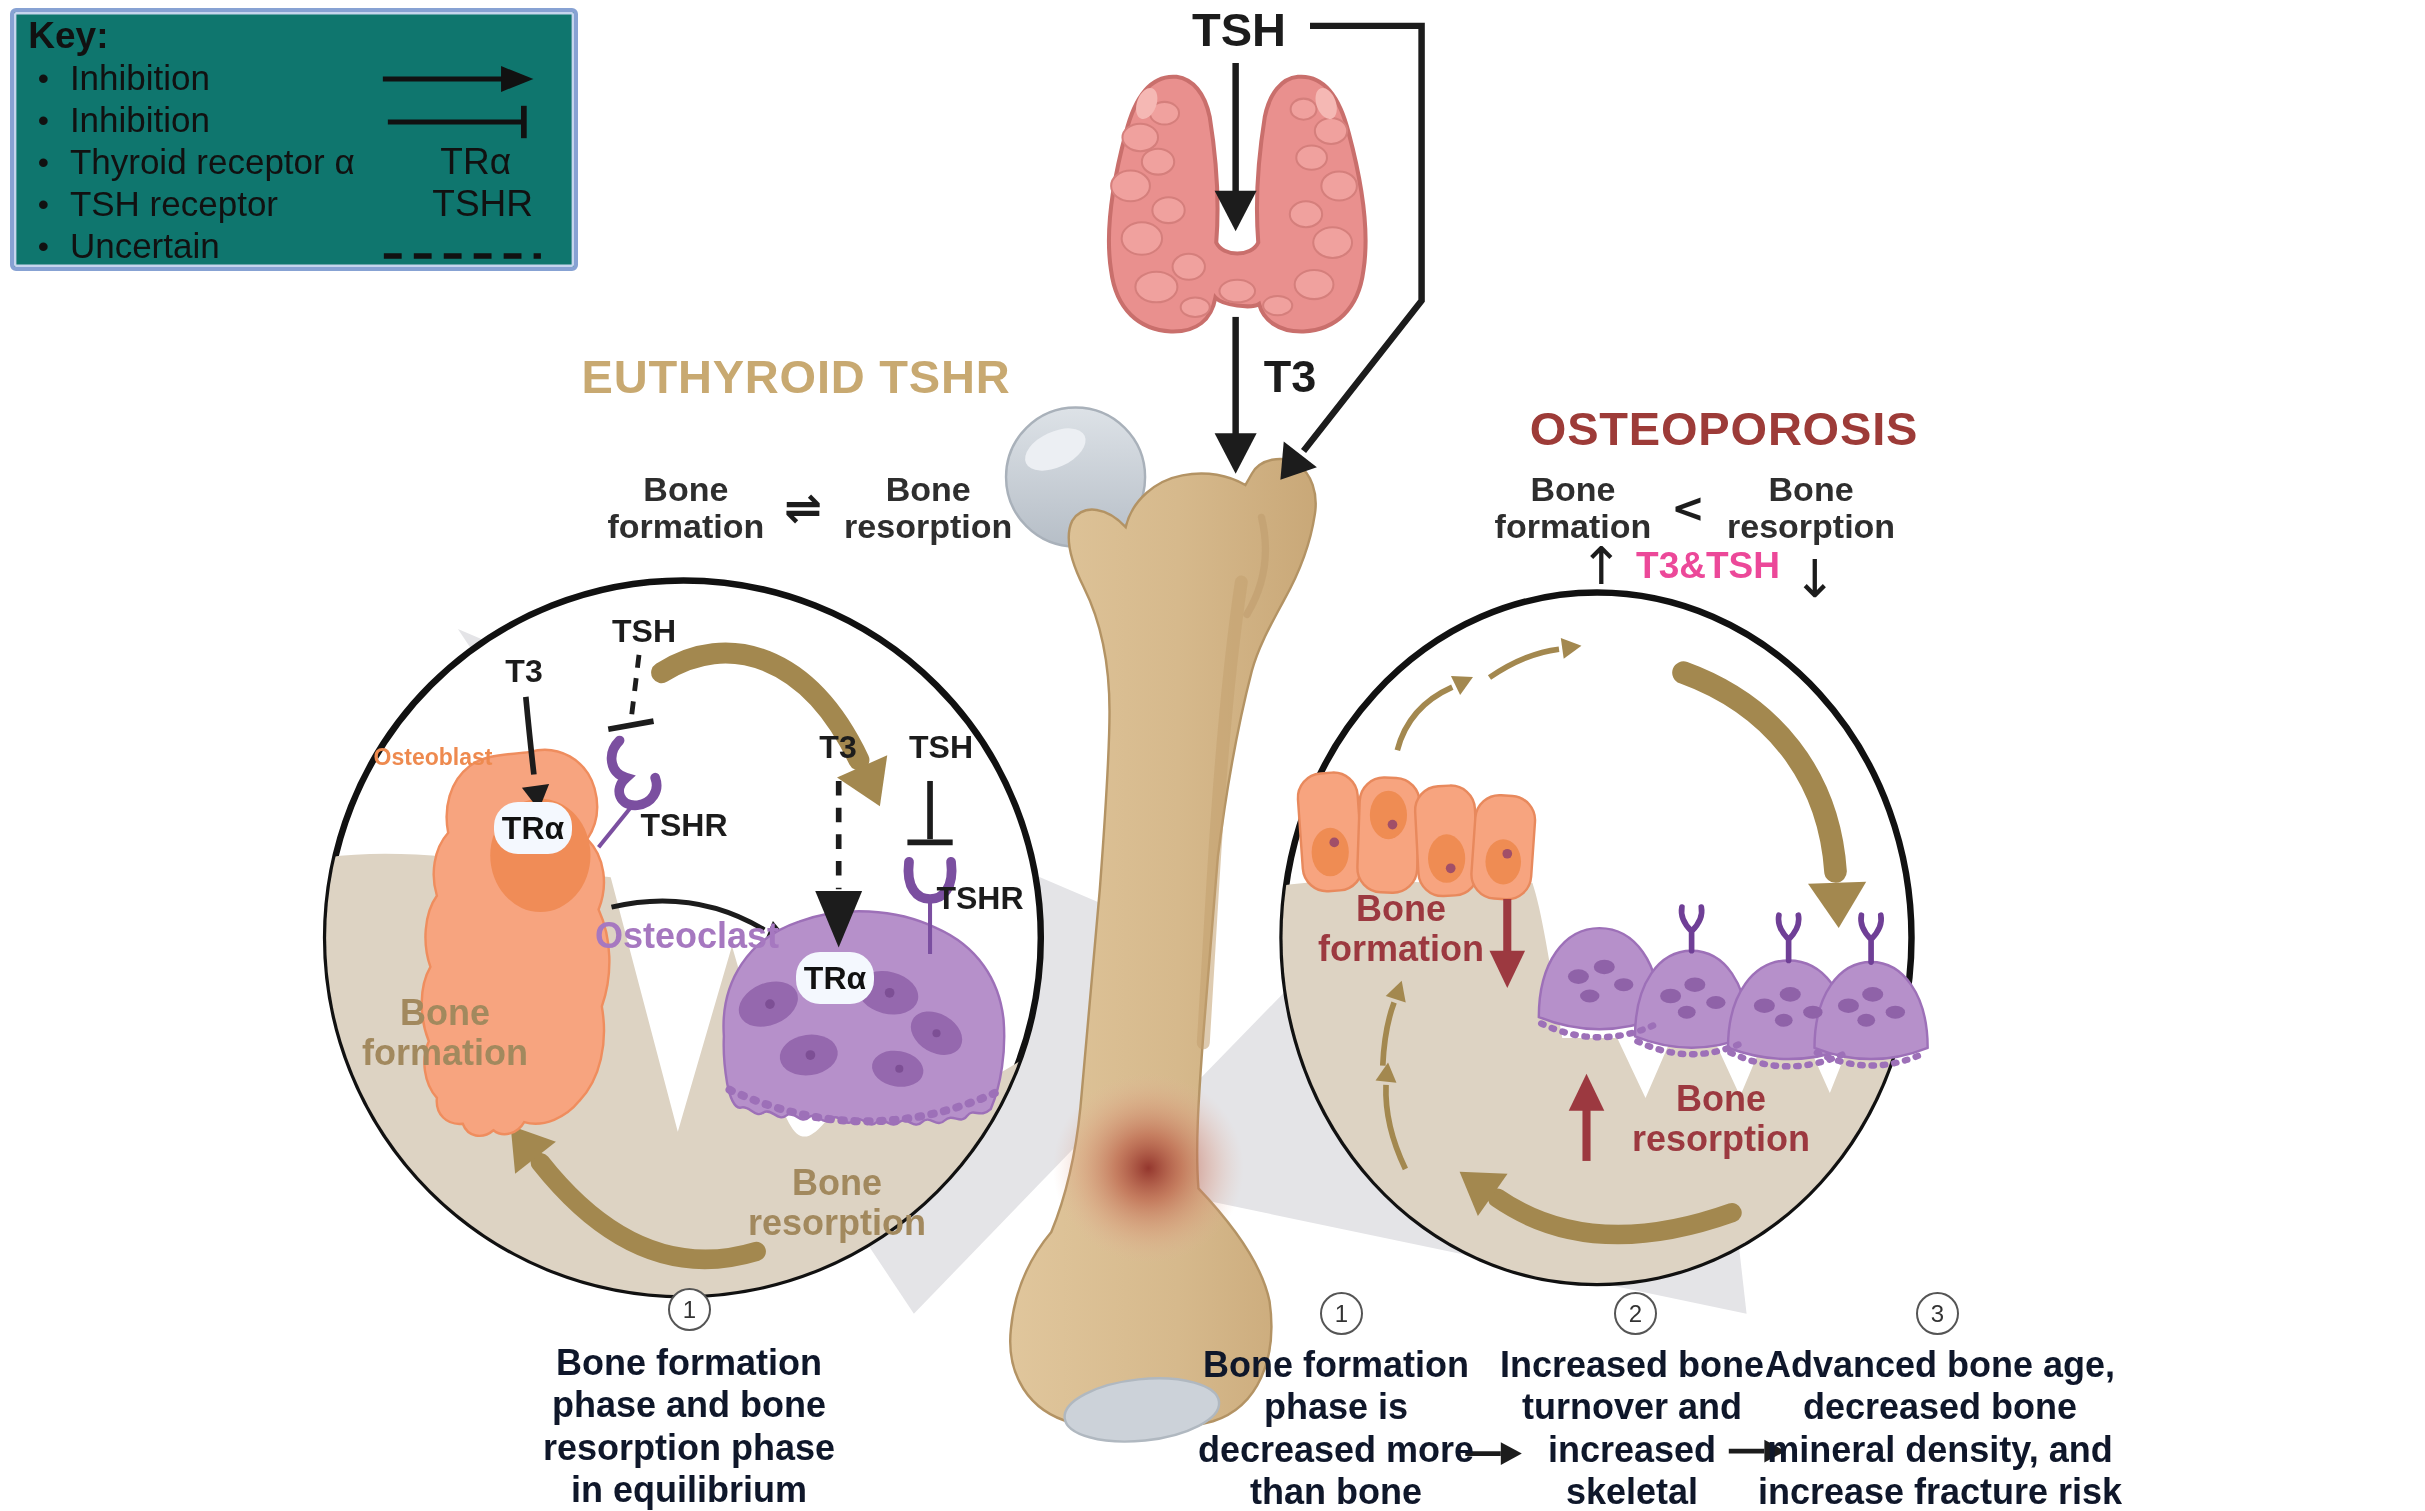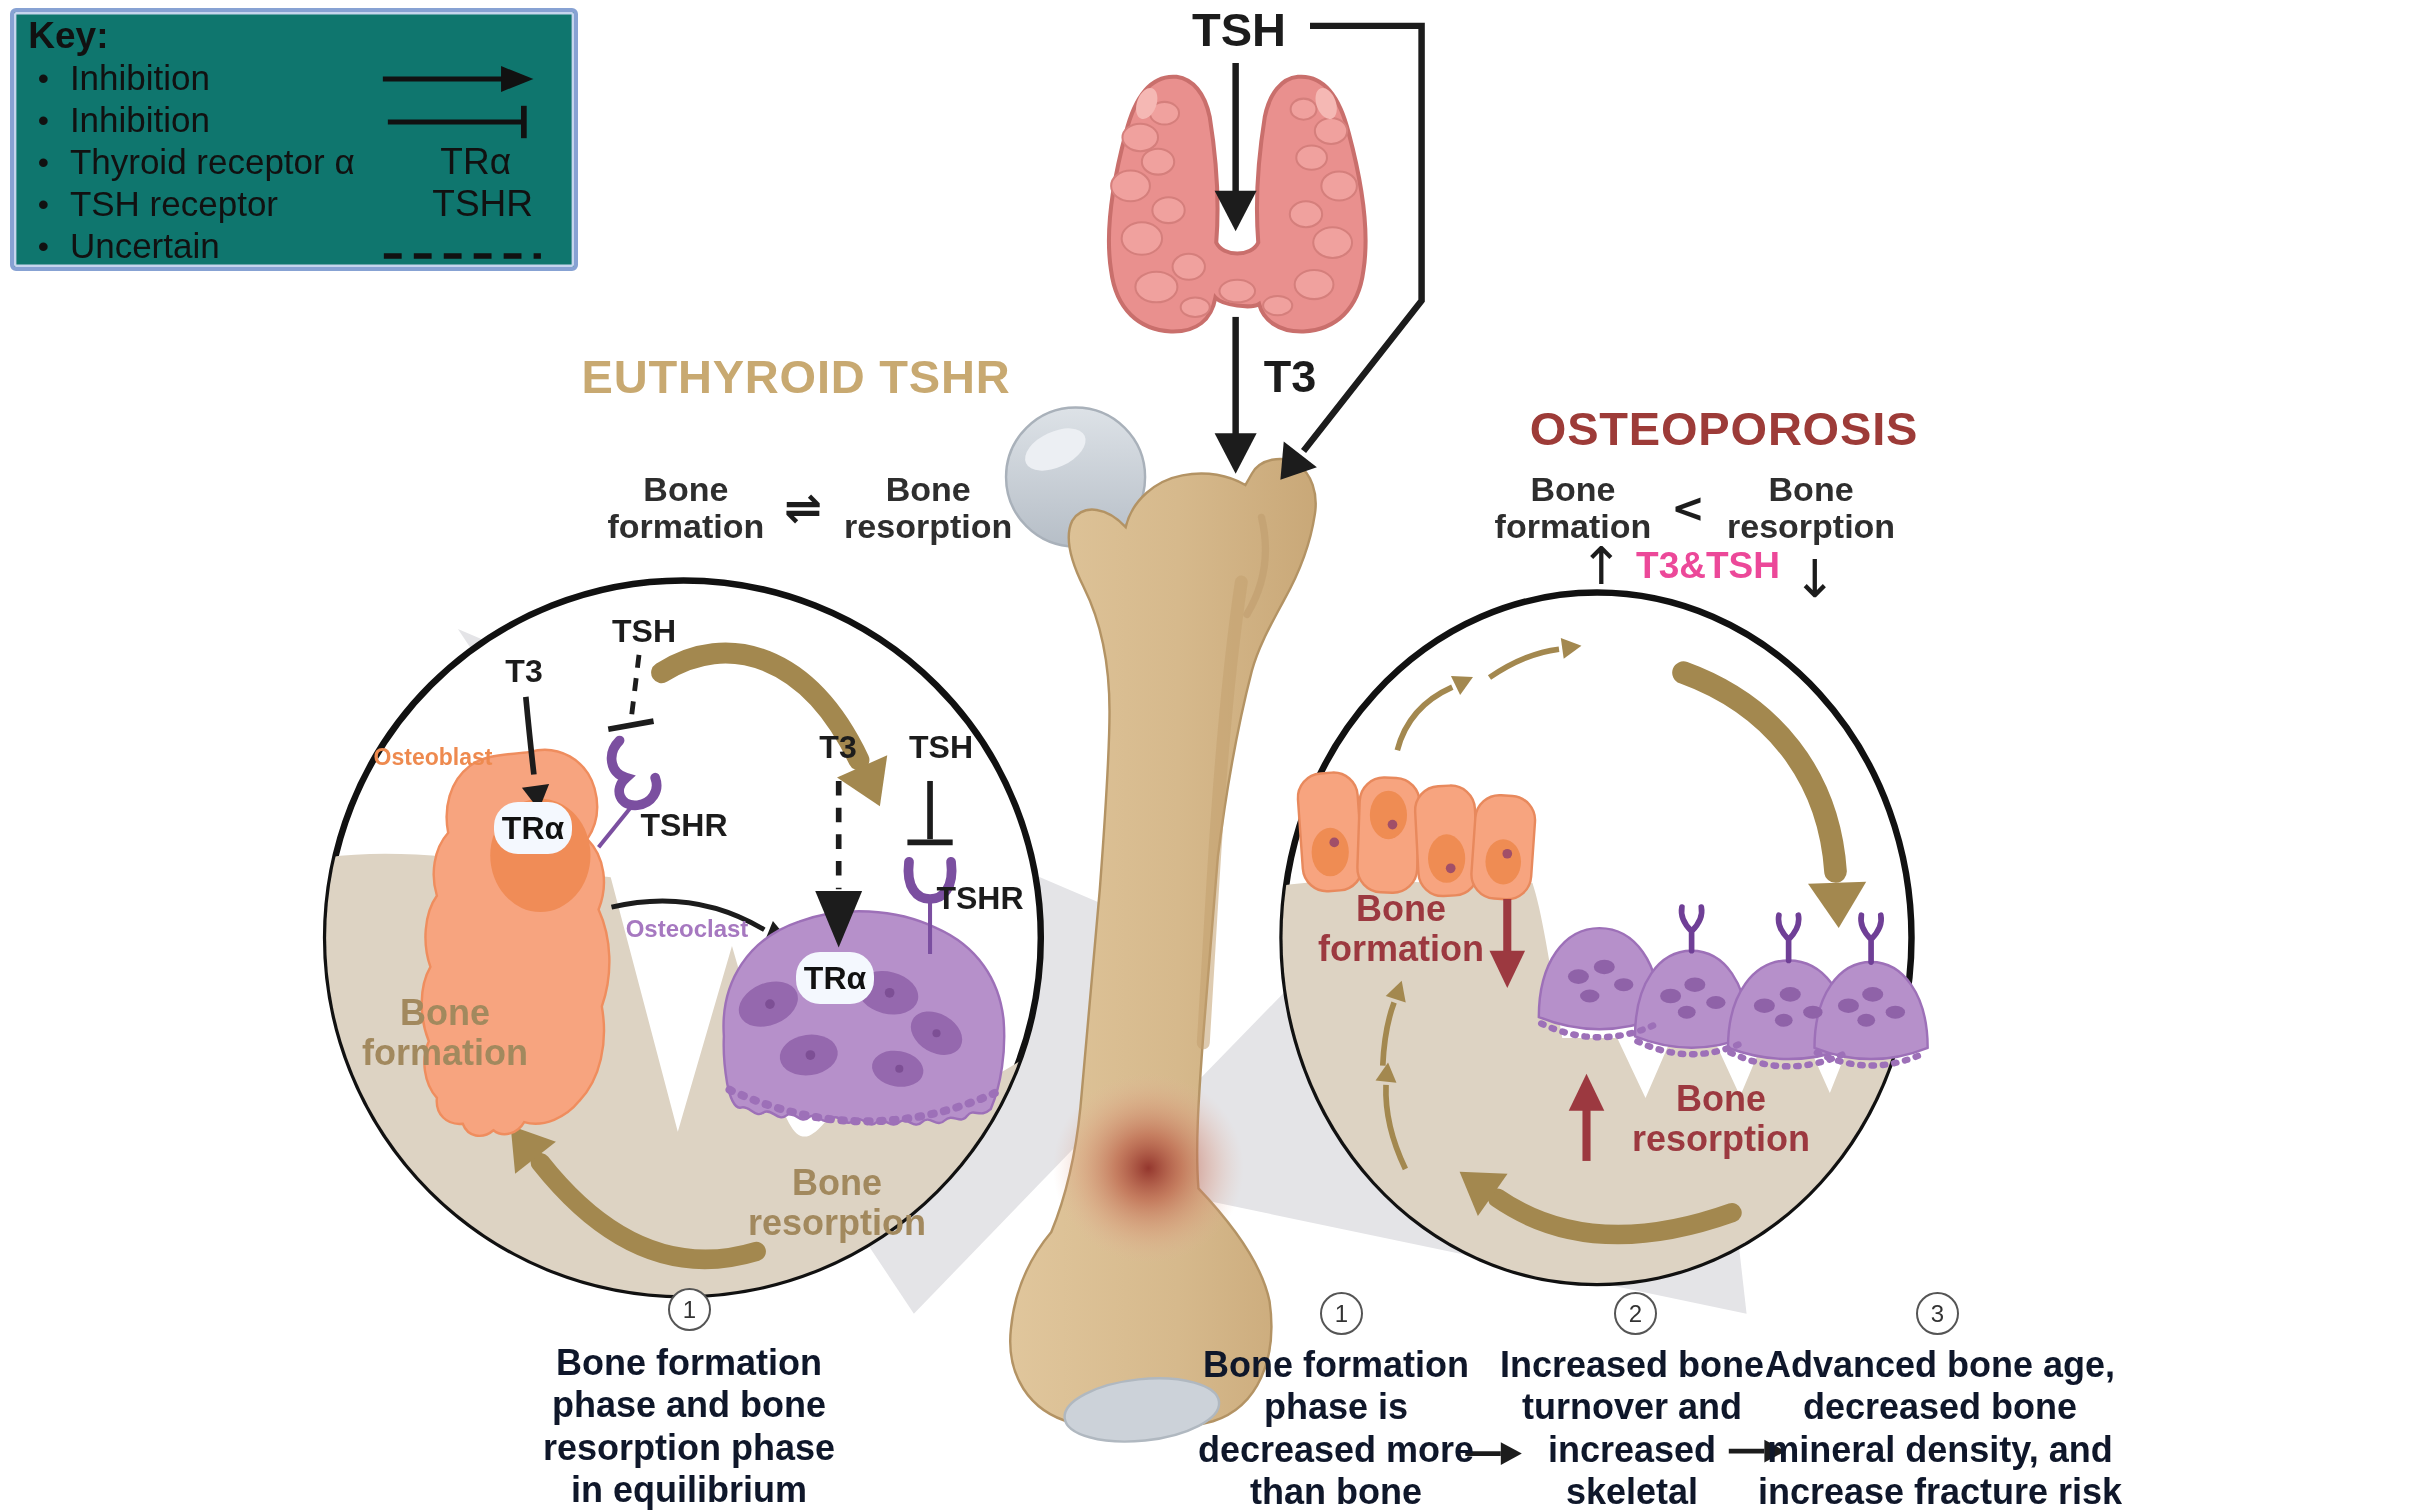--- a/index.html
+++ b/index.html
@@ -25,21 +25,21 @@
   .eqstack{font-size:34px;font-weight:700;color:#2e2e2e;text-align:center;line-height:1.08;white-space:normal;}
   .eqop{font-size:45px;font-weight:700;color:#1c1c1c;font-family:"DejaVu Sans",sans-serif;}
   .hormrow{position:absolute;transform:translateX(-50%);display:flex;align-items:center;gap:13px;}
   .harrow{font-size:52px;font-weight:400;color:#1c1c1c;font-family:"DejaVu Sans",sans-serif;line-height:1;}
   .hlabel{font-size:37px;font-weight:700;color:#ec4899;}
   
   .bubble{position:absolute;background:#f4f8fe;border-radius:24px;display:flex;align-items:center;
           justify-content:center;font-size:32px;font-weight:700;color:#111;}
   .tanlbl{color:#a2895e;font-size:36px;}
   .redlbl{color:#9c3940;font-size:36px;}
-  .purplelbl{color:#a678c0;font-size:24px;}
+  .purplelbl{color:#a678c0;font-size:36px;}
   .orangelbl{color:#ee8a4f;font-size:23px;}
   .cellsub{font-size:32px;}
   
   .stepnum{position:absolute;width:39px;height:39px;border:2.4px solid #555;border-radius:50%;
            background:#fff;display:flex;align-items:center;justify-content:center;
            font-size:24px;font-weight:500;color:#333;}
   .steptext{position:absolute;transform:translateX(-50%);text-align:center;font-size:36px;
             font-weight:700;color:#0f172a;line-height:1.18;white-space:normal;}
 </style>
 </head>

